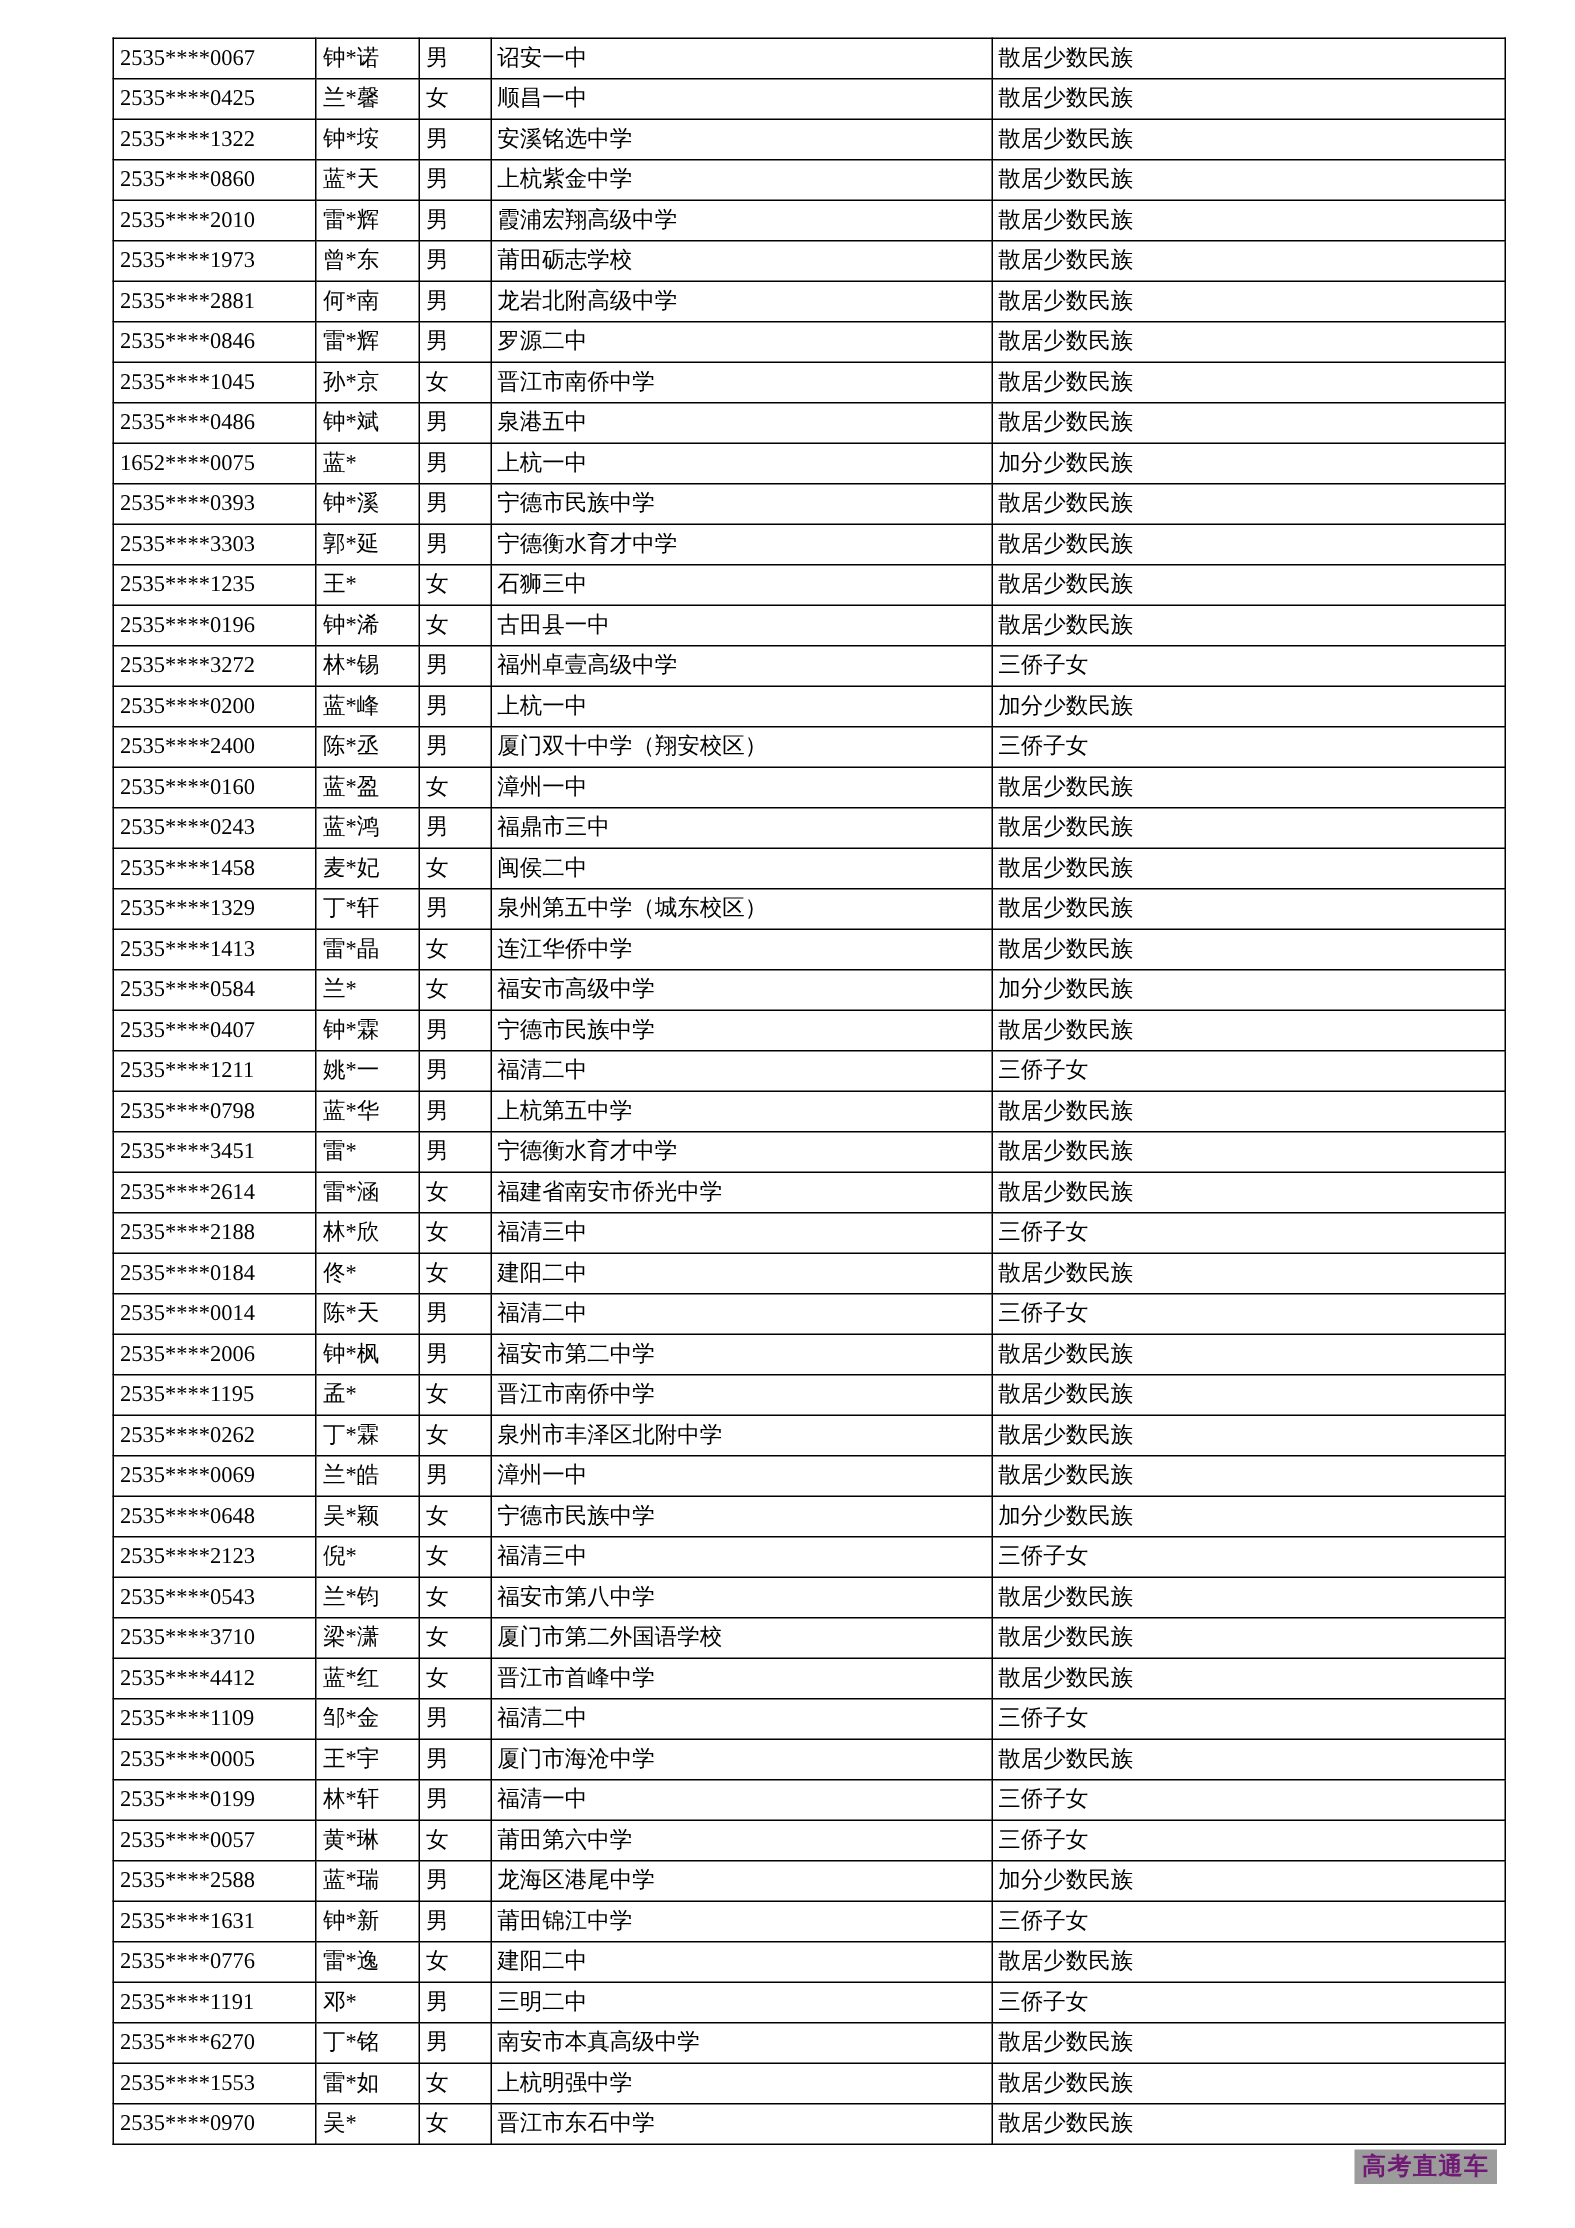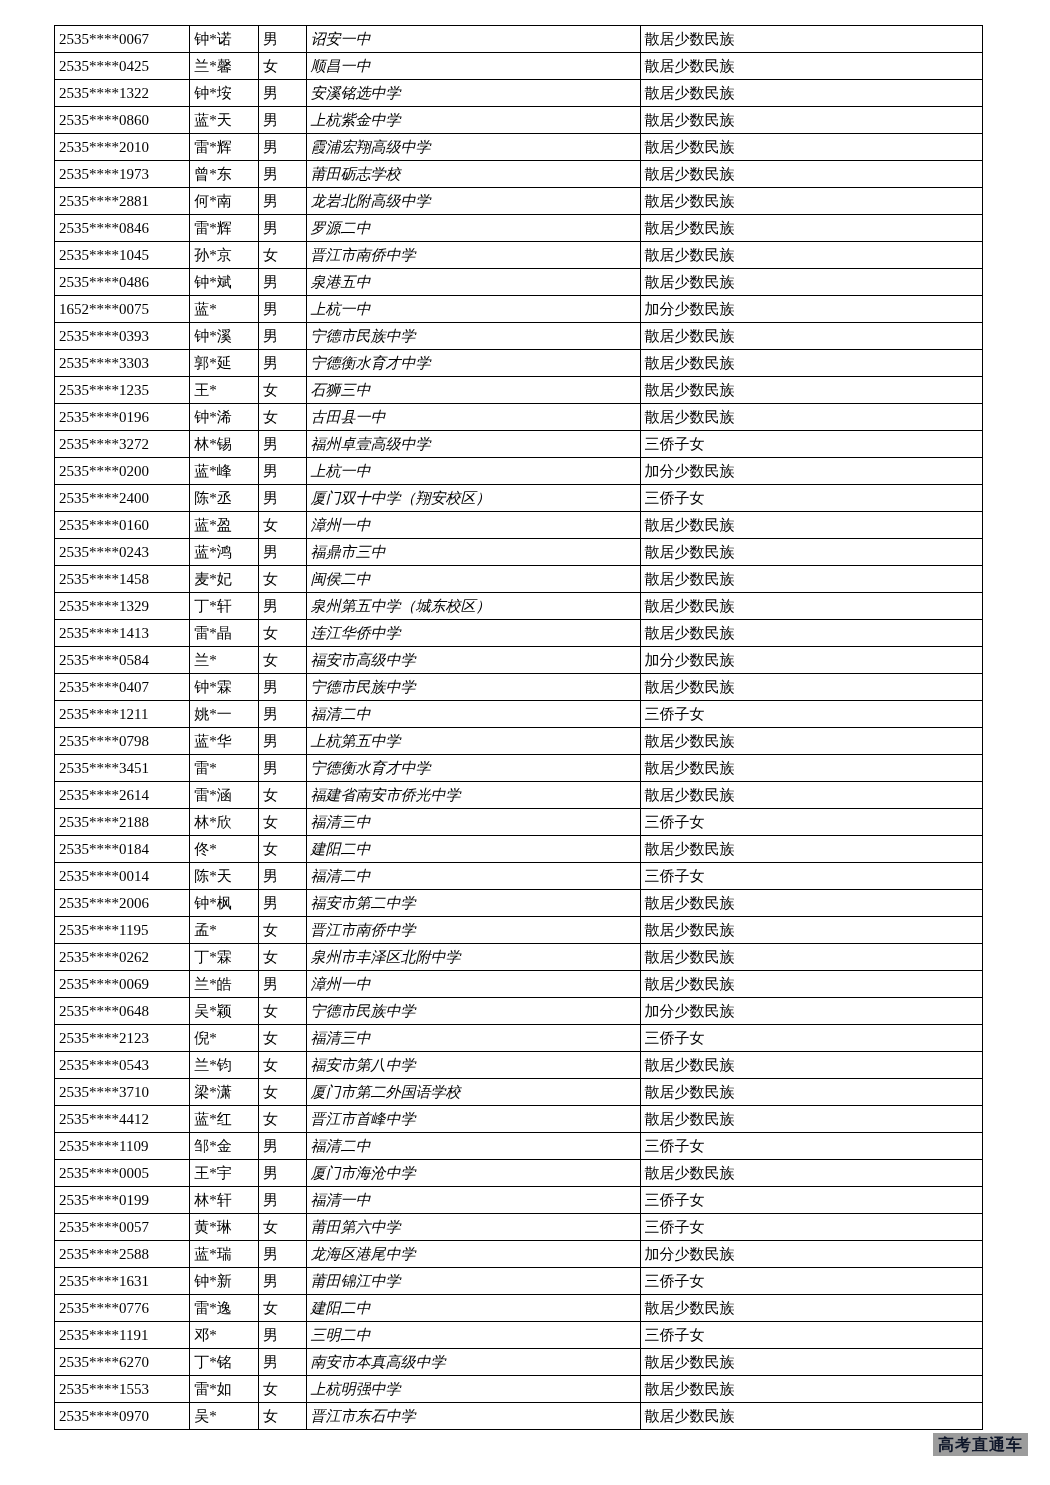--- a/index.html
+++ b/index.html
@@ -7,21 +7,21 @@
   body {
     width: 1050px;
     height: 1485px;
     position: relative;
     background: #ffffff;
     font-family: "Liberation Serif", "DejaVu Serif", serif;
     overflow: hidden;
   }
   .table-wrap {
     position: absolute;
-    left: 54px;
+    left: 75px;
     top: 25px;
     width: 929px;
   }
   table.roster {
     border-collapse: collapse;
     width: 100%;
     table-layout: fixed;
   }
   table.roster td {
     border: 1px solid #000000;
@@ -31,21 +31,21 @@
     height: 26px;
     line-height: 26px;
     white-space: nowrap;
     overflow: hidden;
     text-align: left;
     vertical-align: middle;
   }
   .col-0 { width: 128px; }
   .col-1 { width: 65px; margin-left: 10px; }
   .col-2 { width: 45px; }
-  .col-3 { width: 316px; font-style: italic; }
+  .col-3 { width: 316px; }
   .col-4 { width: 324px; }
   .watermark {
     position: absolute;
     left: 903px;
     top: 1433px;
     width: 95px;
     height: 23px;
     font-family: "Liberation Sans", "DejaVu Sans", sans-serif;
     font-size: 16px;
     font-weight: bold;
@@ -421,13 +421,13 @@
           <td class="col-0">2535****0970</td>
           <td class="col-1">吴*</td>
           <td class="col-2">女</td>
           <td class="col-3">晋江市东石中学</td>
           <td class="col-4">散居少数民族</td>
         </tr>
       </tbody>
   </table>
 </div>
 
-<div class="watermark" style="background: rgb(156, 156, 156); color: #0f172a; margin-left: 30px;">高考直通车</div>
+<div class="watermark" style="background: rgb(156, 156, 156); color: #701a75;">高考直通车</div>
 
 </body></html>

